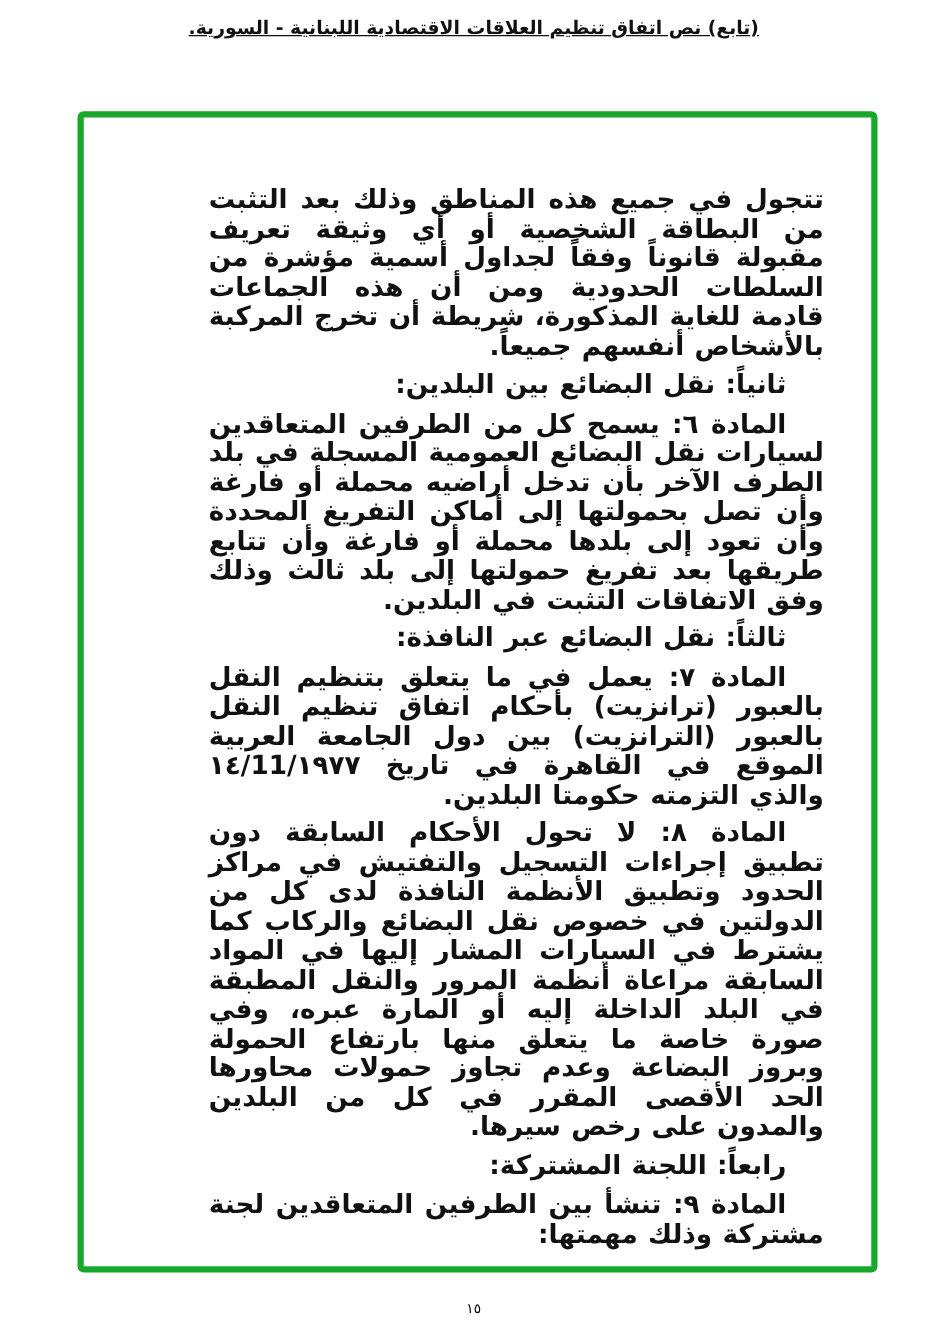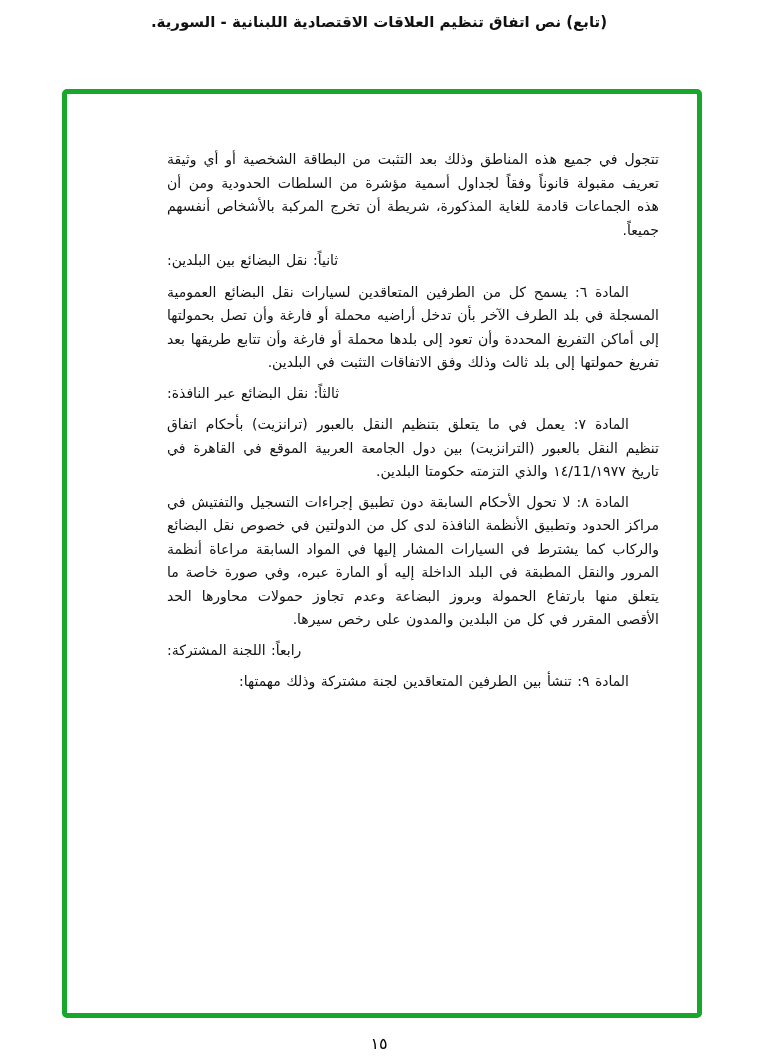--- a/index.html
+++ b/index.html
@@ -17,60 +17,62 @@
     position: absolute;
     top: 13px;
     left: 0;
     right: 0;
     text-align: center;
   }
   .doc-title {
     font-size: 15px;
     font-weight: 700;
     letter-spacing: 0;
+    text-decoration: underline;
   }
   .doc-source {
     margin-top: 11px;
     font-size: 11.5px;
     font-weight: 700;
     white-space: nowrap;
   }
   .green-box {
     position: absolute;
     top: 89px;
     right: 56px;
     width: 640px;
     height: 929px;
     border: 5px solid #17a82b;
     border-radius: 5px;
     padding: 54px 38px 16px 100px;
     overflow: hidden;
     background: #ffffff;
   }
   .para {
-    font-size: 14px;
+    font-size: 21px;
     line-height: 23.5px;
     text-align: justify;
     text-indent: 30px;
     margin-bottom: 7px;
     word-spacing: 1px;
+    font-weight: bold;
   }
   .para.flush { text-indent: 0; }
   .para.heading {
-    text-align: left;
+    text-align: right;
     margin-top: 5px;
     margin-bottom: 8px;
   }
   .page-number {
     position: absolute;
     bottom: 6px;
     left: 0;
     right: 0;
     text-align: center;
-    font-size: 16px;
+    font-size: 11px;
     font-weight: 400;
     color: #000000;
   }
 </style>
 </head>
 <body>
 
 <header class="doc-header">
   <div class="doc-title">(تابع) نص اتفاق تنظيم العلاقات الاقتصادية اللبنانية - السورية.</div>
 </header>

